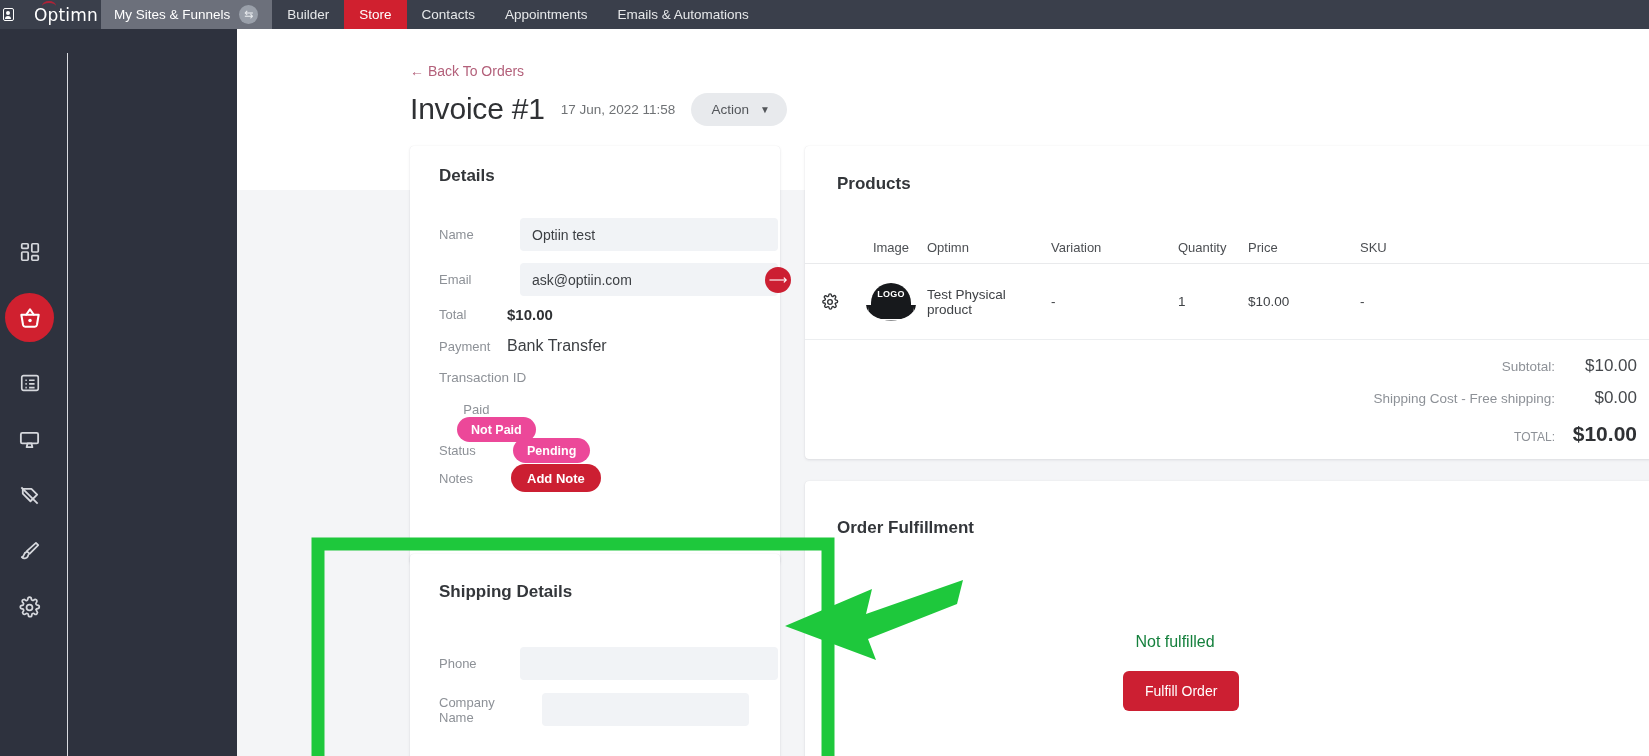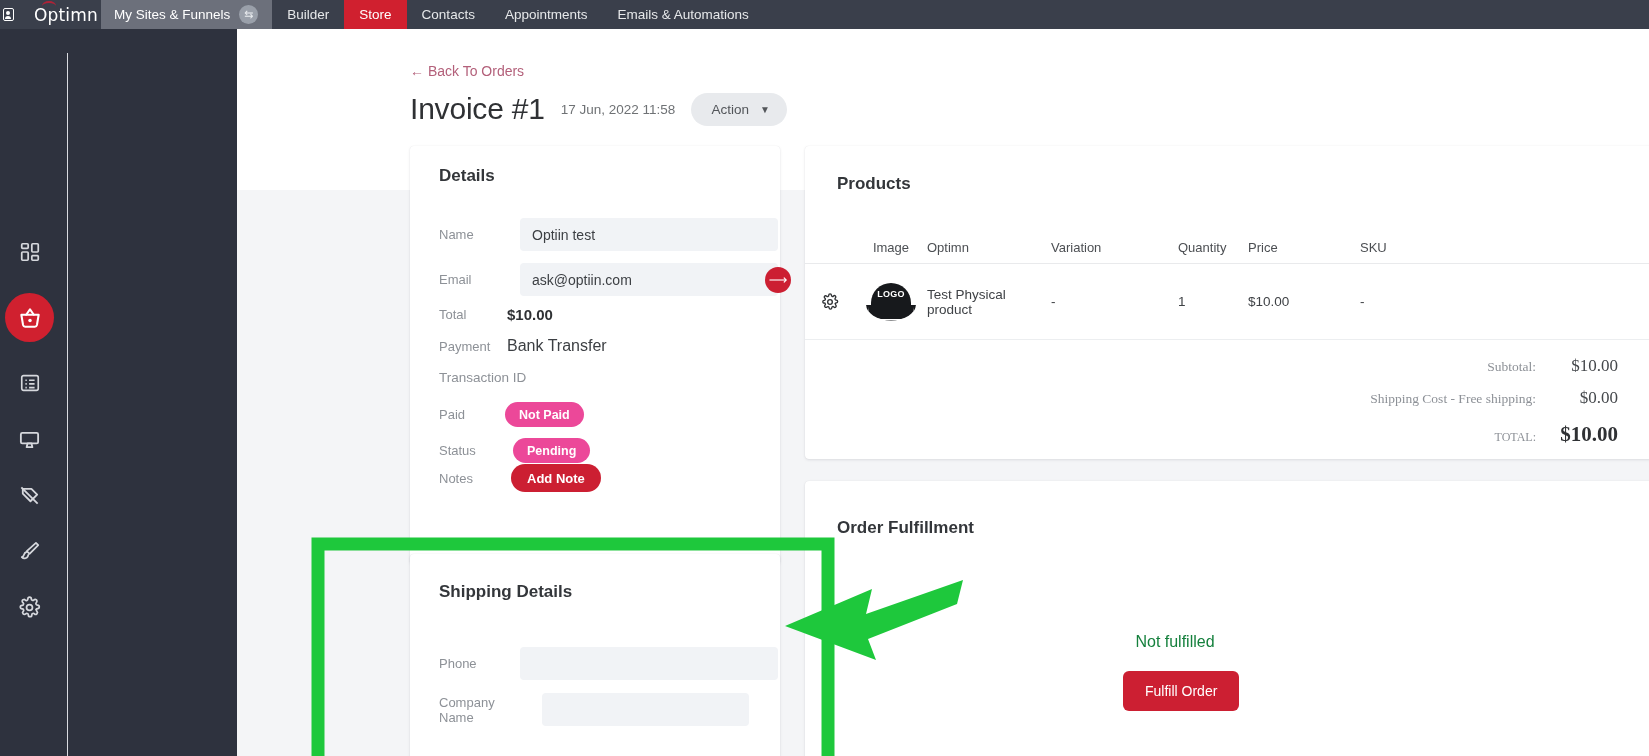--- a/index.html
+++ b/index.html
@@ -225,21 +225,21 @@
     width: 46px; height: 13px;
     border-bottom: 1.5px solid #ffffff;
     border-radius: 0 0 23px 23px;
   }
   .cap-text {
     position: absolute; left: 0; top: 6px; width: 50px;
     text-align: center; color: #ffffff;
     font-size: 9px; font-weight: 700; letter-spacing: .3px;
   }
 
-  .totals { position: absolute; right: 47px; top: 210px; text-align: right; font-family: Liberation Serif, serif; }
+  .totals { position: absolute; right: 28px; top: 210px; text-align: right; }
   .tot-line {
     display: flex; justify-content: flex-end; align-items: baseline;
     gap: 14px; margin-bottom: 12px;
   }
   .tot-label { font-size: 13.5px; color: #8d9197; }
   .tot-val   { font-size: 17px; color: #45484c; min-width: 68px; text-align: right; }
   .tot-line.grand { margin-top: 14px; }
   .tot-line.grand .tot-label { font-size: 12px; color: #8d9197; }
   .tot-line.grand .tot-val { font-size: 21px; font-weight: 700; color: #2f3134; }
 
@@ -389,21 +389,21 @@
 
       <div class="field-row" style="top:191px;">
         <span class="field-label" style="width:57px;">Payment</span>
         <span class="value-plain" style="margin-left:11px;">Bank Transfer</span>
       </div>
 
       <div class="field-row" style="top:224px;">
         <span class="muted-line">Transaction ID</span>
       </div>
 
-      <div class="field-row" style="top:256px;">
+      <div class="field-row" style="top:256px;flex-direction:column;">
         <span class="field-label">Paid</span>
         <span class="pill" style="margin-left:18px;">Not Paid</span>
       </div>
 
       <div class="field-row" style="top:292px;">
         <span class="field-label">Status</span>
         <span class="pill" style="margin-left:26px;">Pending</span>
       </div>
 
       <div class="field-row" style="top:318px;">

